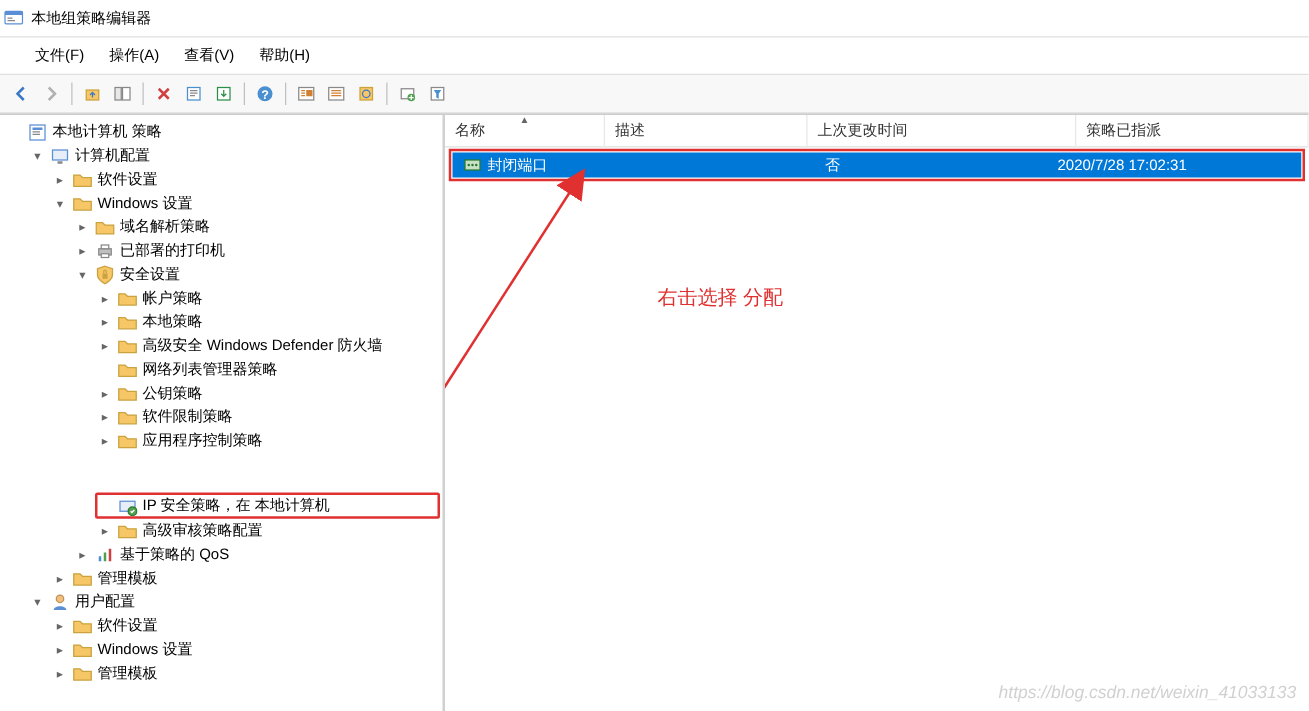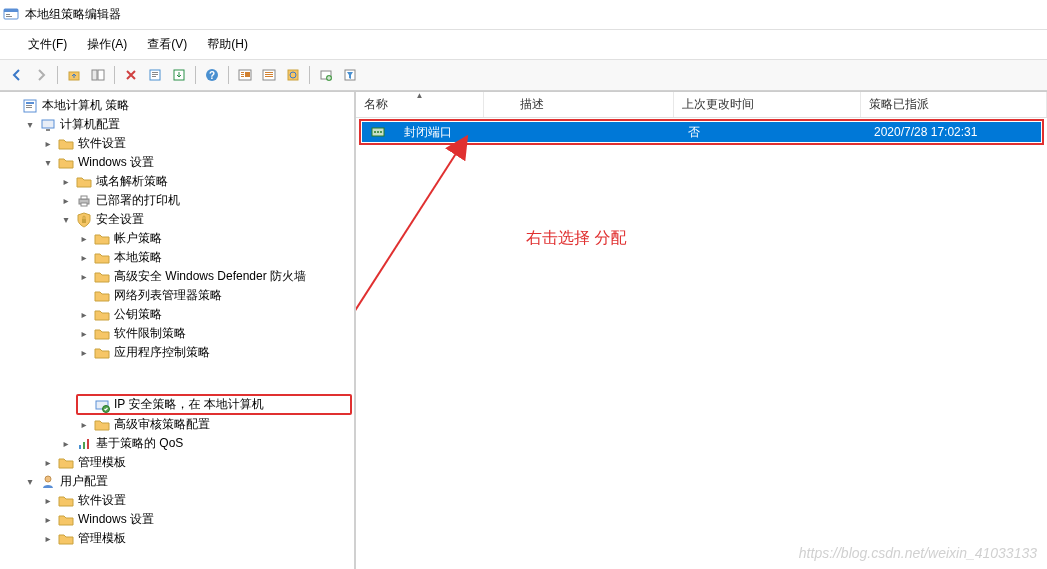--- a/index.html
+++ b/index.html
@@ -91,38 +91,38 @@
       border-bottom: 1px solid #e0e0e0;
       font-weight: normal;
     }
     .list-col {
       padding: 4px 8px;
       border-right: 1px solid #e8e8e8;
       color: #333;
       position: relative;
     }
     .col-name { width: 128px; }
-    .col-desc { width: 162px; margin-left: 28px; }
+    .col-desc { width: 162px; }
     .col-assigned { width: 186px; }
     .col-date { flex: 1; }
     .sort-indicator {
       position: absolute; left: 50%; top: -1px;
       transform: translateX(-50%);
       font-size: 8px; color: #666;
     }
     .list-row {
       display: flex; align-items: center;
       background: #0078d7; color: #fff;
       height: 20px;
     }
     .list-row.highlight-box {
       outline: 2px solid #e03030;
       outline-offset: 1px;
     }
-    .list-cell { padding: 16px 8px; display: flex; align-items: center; gap: 18px; }
+    .list-cell { padding: 16px 8px; display: flex; align-items: center; gap: 4px; }
     .cell-icon { width: 16px; height: 16px; display: inline-flex; align-items:center; justify-content:center; }
     .annotation-text {
       position: absolute;
       color: #e03030;
       font-size: 16px;
       font-weight: 400;
       pointer-events: none;
     }
     .annotation-arrow {
       position: absolute; pointer-events: none;

